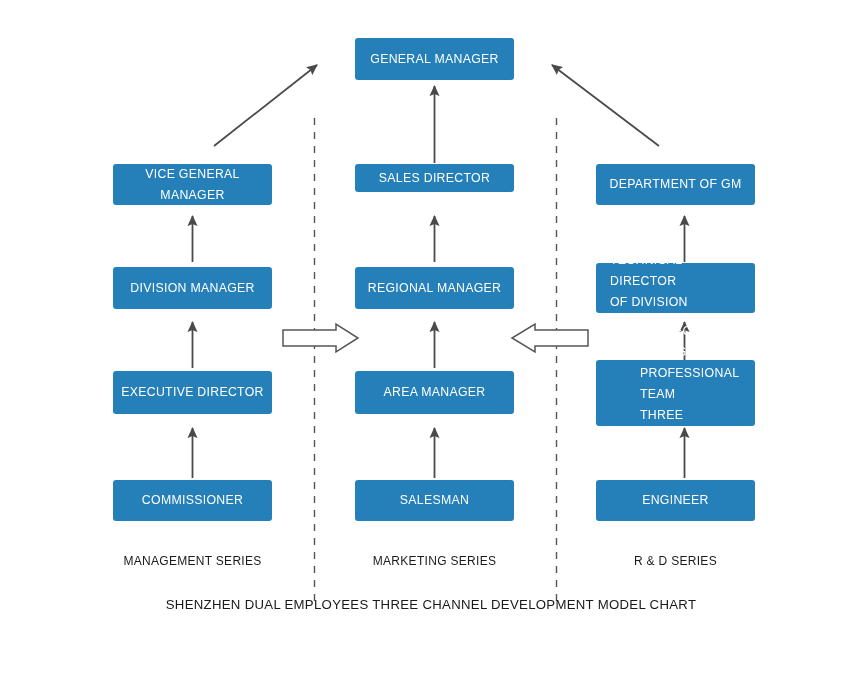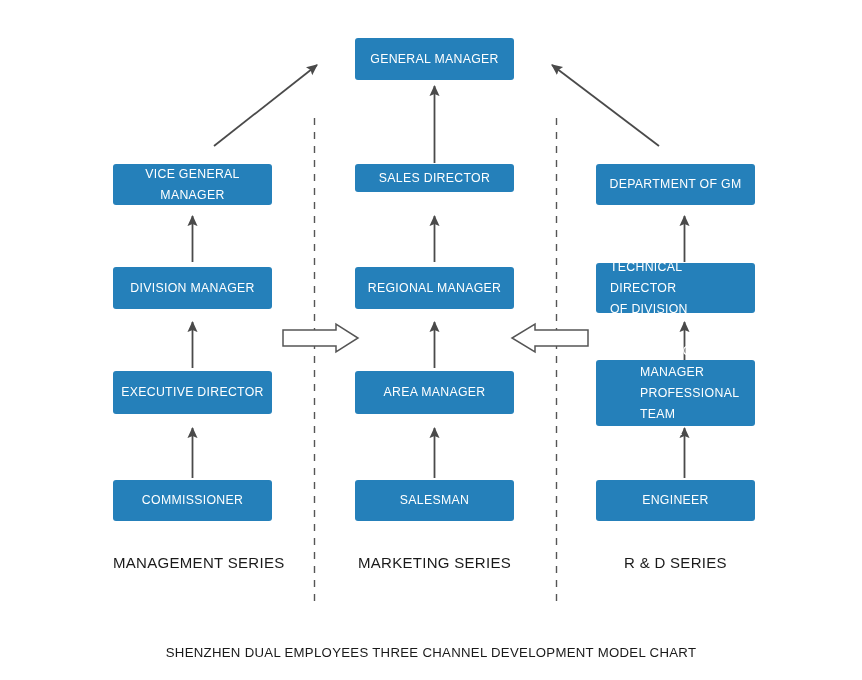--- a/index.html
+++ b/index.html
@@ -38,29 +38,30 @@
     align-items: center;
     justify-content: center;
     text-align: center;
     line-height: 21px;
     padding: 0 8px;
   }
   .node.multiline {
     justify-content: flex-start;
     text-align: left;
     padding: 0 14px;
+    align-items: flex-end;
   }
   .node span {
     display: block;
     width: 100%;
   }
   .series-label {
     position: absolute;
     font-family: "Liberation Sans", sans-serif;
-    font-size: 15px;
+    font-size: 12px;
     color: #1a1a1a;
     letter-spacing: 0.3px;
     text-align: center;
     white-space: nowrap;
   }
   .chart-title {
     position: absolute;
     font-family: "Liberation Sans", sans-serif;
     font-size: 13.2px;
     color: #1a1a1a;
@@ -186,15 +187,15 @@
     </span>
   </div>
   <div class="node" style="left:596px; top:480px; width:159px; height:41px;">
     <span>ENGINEER</span>
   </div>
 
   <div class="series-label" style="left:113px; top:554px; width:159px;">MANAGEMENT SERIES</div>
   <div class="series-label" style="left:355px; top:554px; width:159px;">MARKETING SERIES</div>
   <div class="series-label" style="left:596px; top:554px; width:159px;">R &amp; D SERIES</div>
 
-  <div class="chart-title" style="top:597px;margin-top:48px;">SHENZHEN DUAL EMPLOYEES THREE CHANNEL DEVELOPMENT MODEL CHART</div>
+  <div class="chart-title" style="top:597px;">SHENZHEN DUAL EMPLOYEES THREE CHANNEL DEVELOPMENT MODEL CHART</div>
 
 </div>
 
 </body></html>

